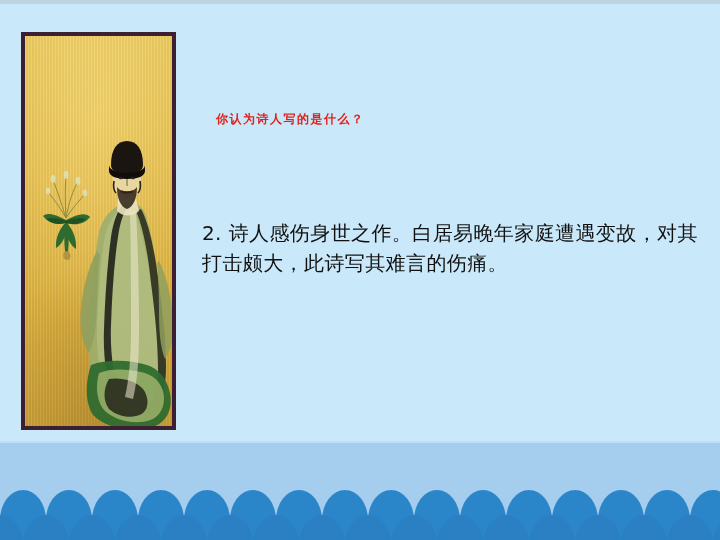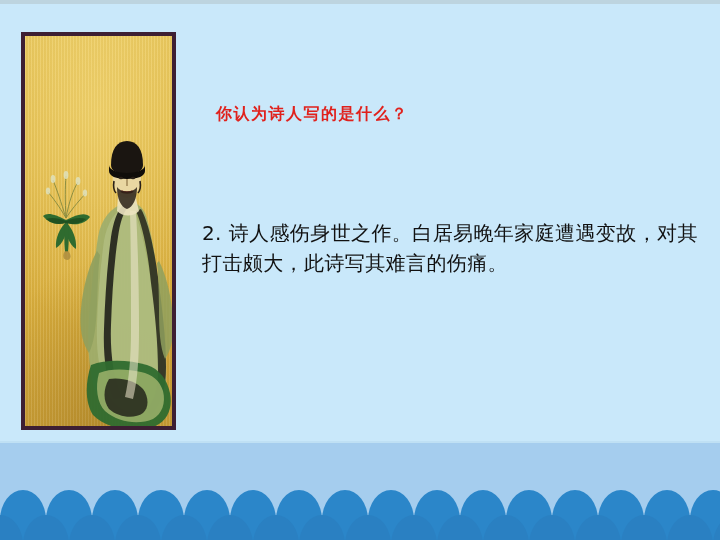--- a/index.html
+++ b/index.html
@@ -112,23 +112,23 @@
     position: absolute;
     left: 48px;
     top: 105px;
     width: 105px;
     height: 290px;
   }
   
   #question-text {
     position: absolute;
     left: 216px;
-    top: 104px;
+    top: 112px;
     font-family: "DejaVu Sans", "Liberation Sans", sans-serif;
-    font-size: 16px;
+    font-size: 12px;
     font-weight: 700;
     color: #e0211c;
     letter-spacing: 1.5px;
     white-space: nowrap;
     line-height: 1.25;
   }
   #answer-text {
     position: absolute;
     left: 202px;
     top: 218px;

